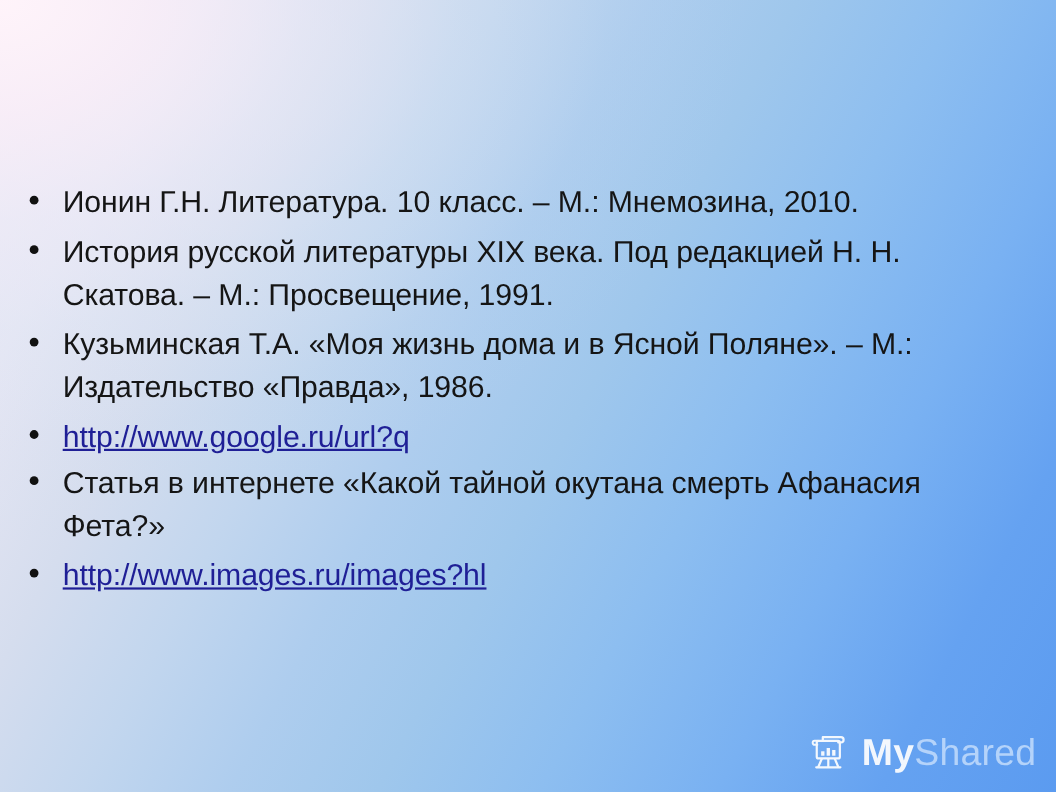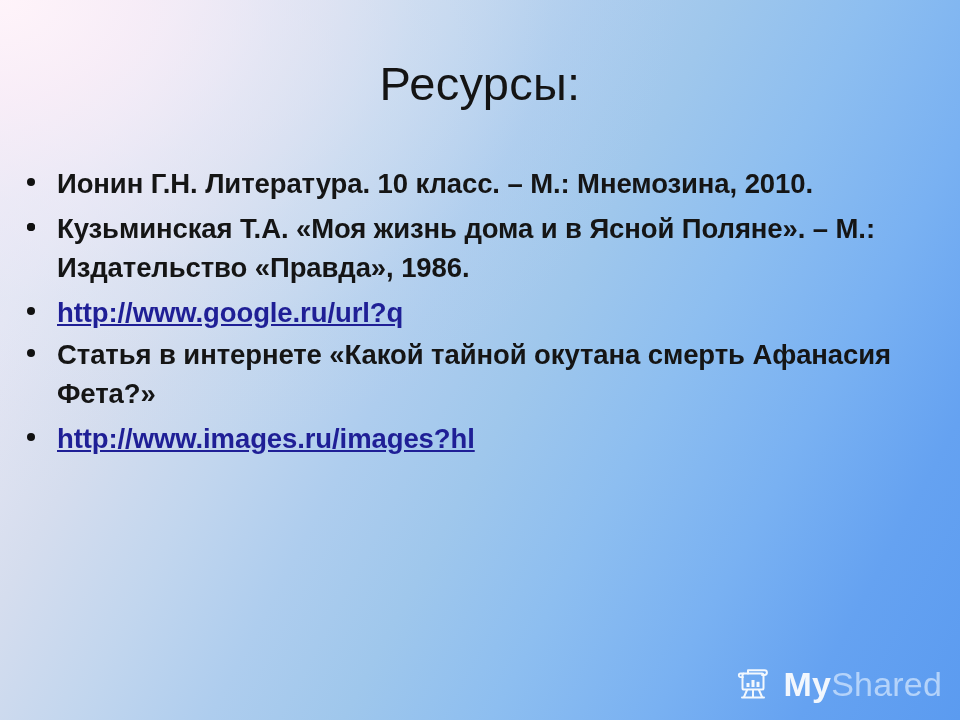--- a/index.html
+++ b/index.html
@@ -81,21 +81,20 @@
     width: 8px;
     height: 8px;
     border-radius: 50%;
     background: #111;
   }
   .bullet-item.link-item {
     margin-bottom: 3px;
   }
   .bullet-text {
     display: inline;
-    font-weight: bold;
   }
   .bullet-item.link-item .bullet-text {
     color: #1f1f96;
     text-decoration: underline;
     text-underline-offset: 2px;
   }
 
   
   #watermark {
     position: absolute;
@@ -120,31 +119,31 @@
     white-space: nowrap;
   }
   .wm-my { color: #ffffff; font-weight: bold; }
   .wm-shared { color: #bcd8fb; }
 </style>
 </head>
 <body>
 
 <div id="slide">
 
-  <div id="title">Ресурсы:</div>
 
   <ul id="bullets">
 
     <li class="bullet-item">
       <span class="bullet-dot"></span>
       <span class="bullet-text">Ионин Г.Н. Литература. 10 класс. – М.: Мнемозина, 2010.</span>
     </li>
 
     <li class="bullet-item">
       <span class="bullet-dot"></span>
+      <span class="bullet-text">История русской литературы XIX века. Под редакцией Н. Н. Скатова. – М.: Просвещение, 1991.</span>
     </li>
 
     <li class="bullet-item">
       <span class="bullet-dot"></span>
       <span class="bullet-text">Кузьминская Т.А. «Моя жизнь дома и в Ясной Поляне». – М.: Издательство «Правда», 1986.</span>
     </li>
 
 
     <li class="bullet-item link-item">
       <span class="bullet-dot"></span>

